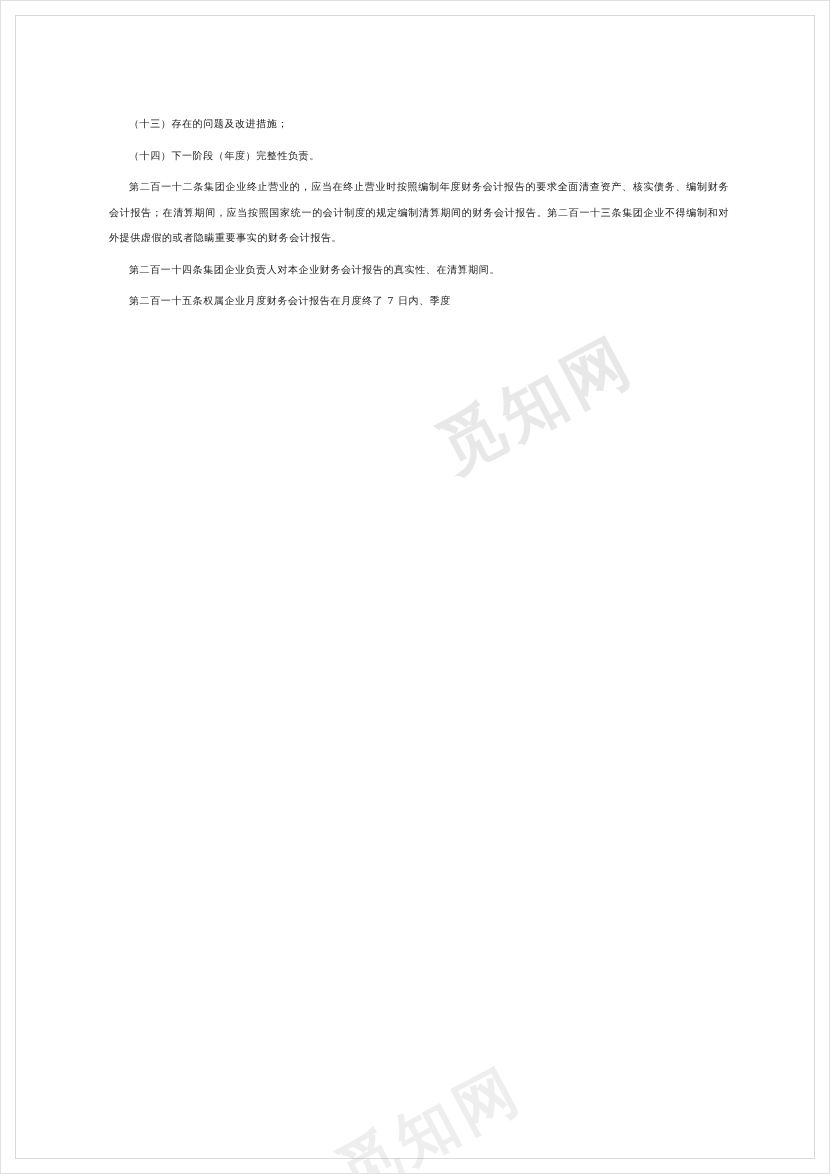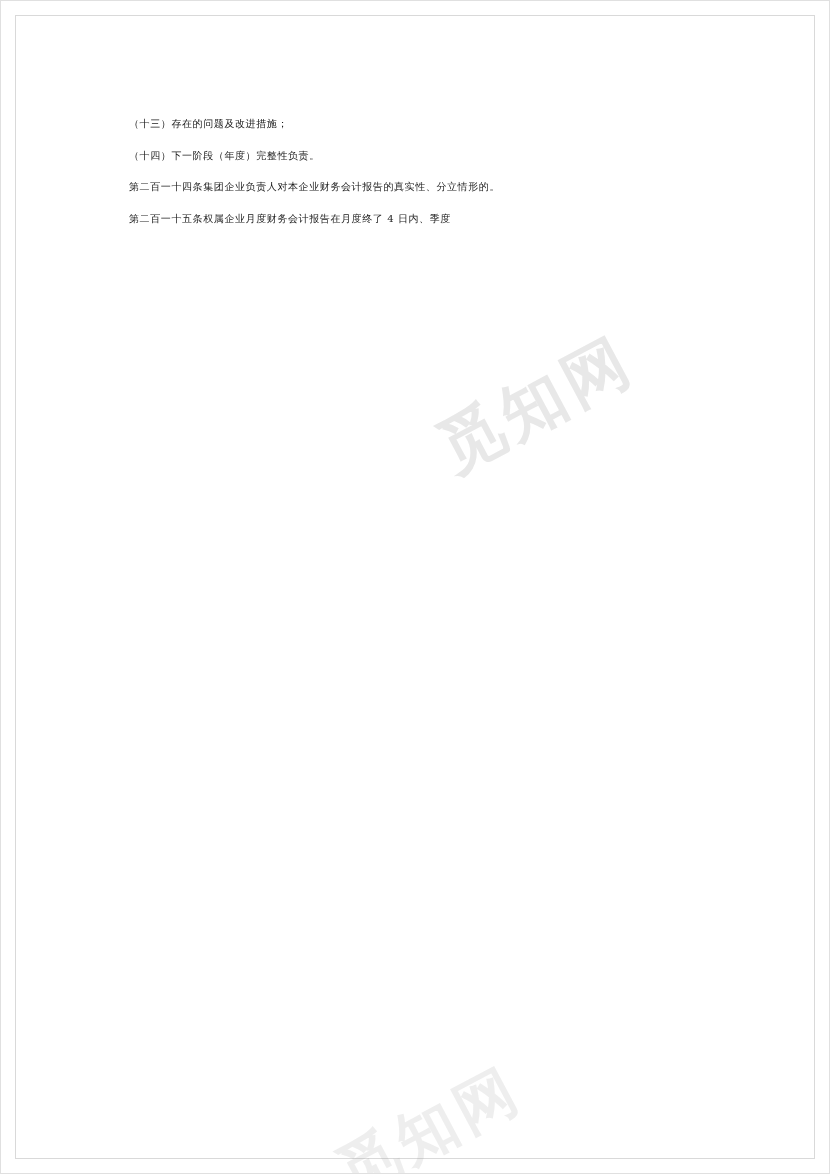--- a/index.html
+++ b/index.html
@@ -75,19 +75,20 @@
 </style>
 </head>
 <body>
 
 <div class="page">
   <div class="page-border"></div>
 
   <div class="content">
     <p class="para indent">（十三）存在的问题及改进措施；</p>
     <p class="para indent">（十四）下一阶段（年度）完整性负责。</p>
-    <p class="para indent">第二百一十四条集团企业负责人对本企业财务会计报告的真实性、分立情形的。</p>
-    <p class="para indent">第二百一十五条权属企业月度财务会计报告在月度终了 4 日内、季度</p>
+    <p class="para indent">第二百一十二条集团企业终止营业的，应当在终止营业时按照编制年度财务会计报告的要求全面清查资产、核实债务、编制财务会计报告；在清算期间，应当按照国家统一的会计制度的规定编制清算期间的财务会计报告。第二百一十三条集团企业不得编制和对外提供虚假的或者隐瞒重要事实的财务会计报告。</p>
+    <p class="para indent">第二百一十四条集团企业负责人对本企业财务会计报告的真实性、在清算期间。</p>
+    <p class="para indent">第二百一十五条权属企业月度财务会计报告在月度终了 7 日内、季度</p>
   </div>
 
   <div class="watermark wm1">觅知网</div>
   <div class="watermark wm2">觅知网</div>
 </div>
 
 </body></html>

